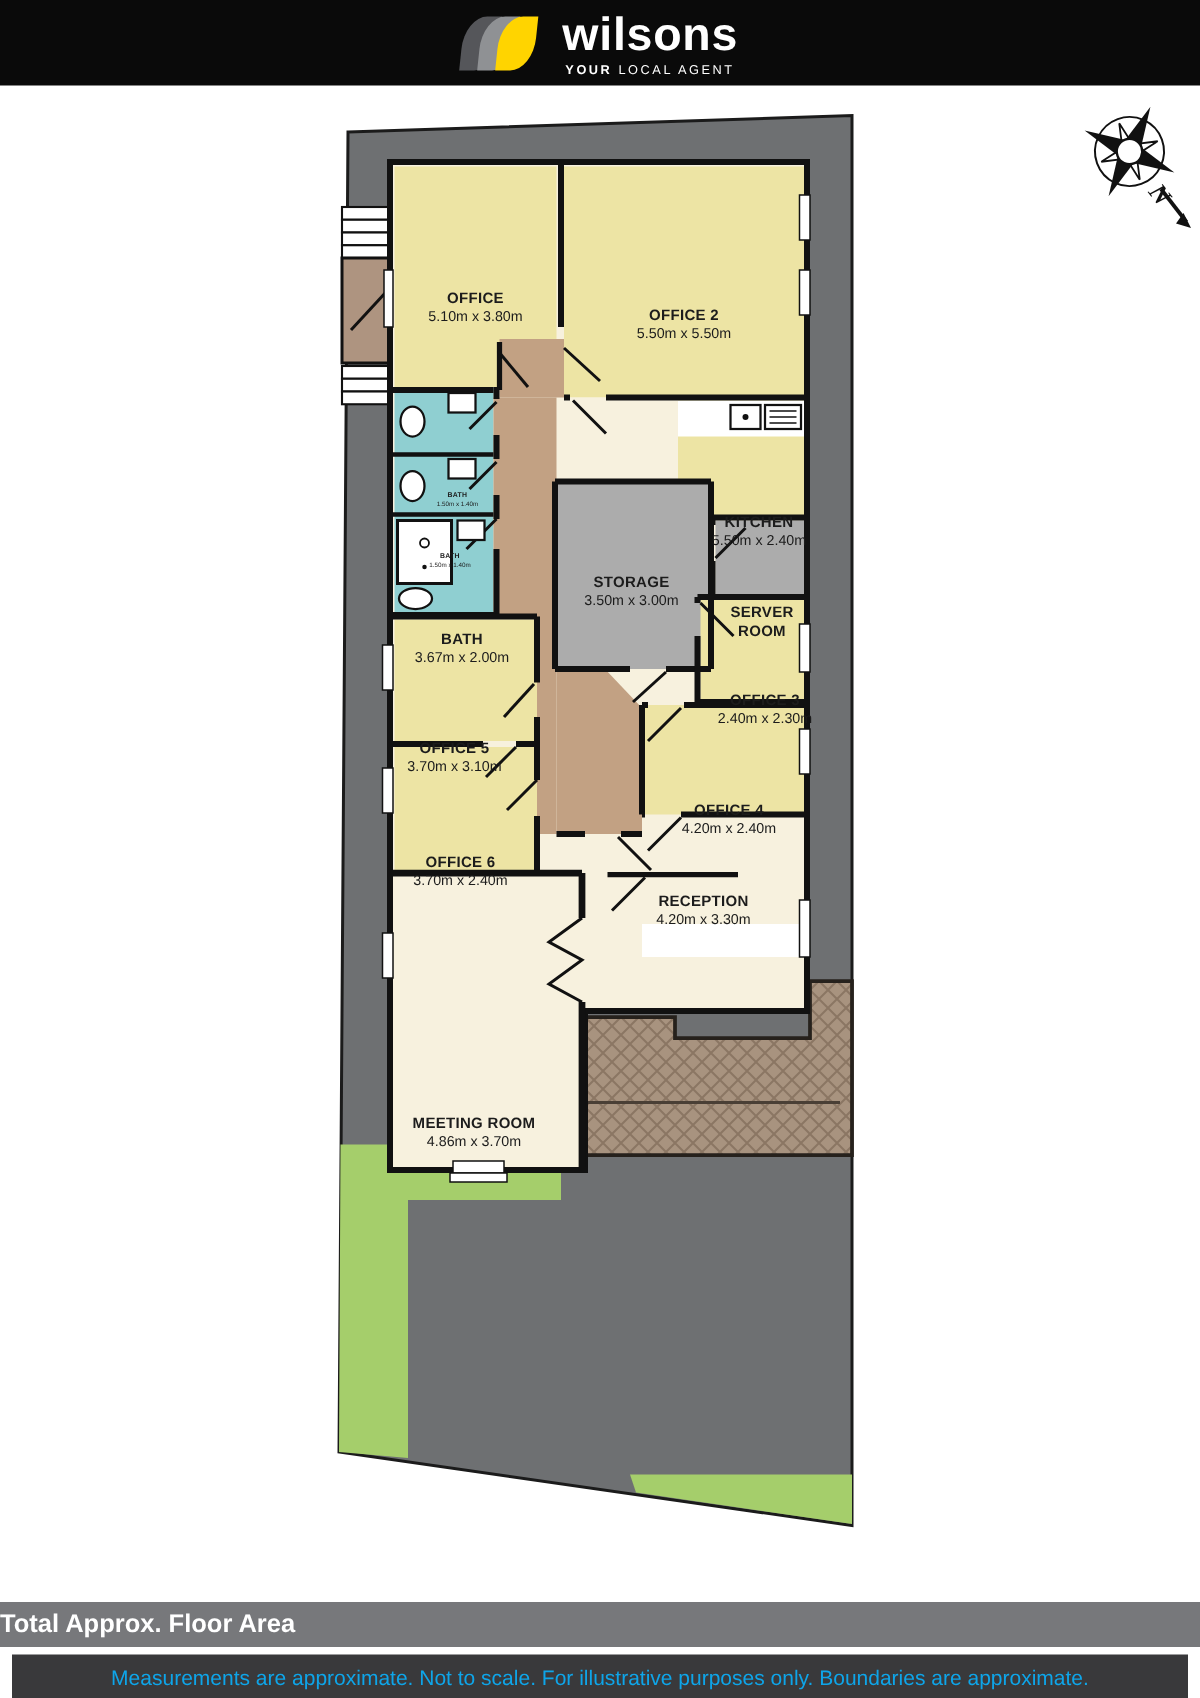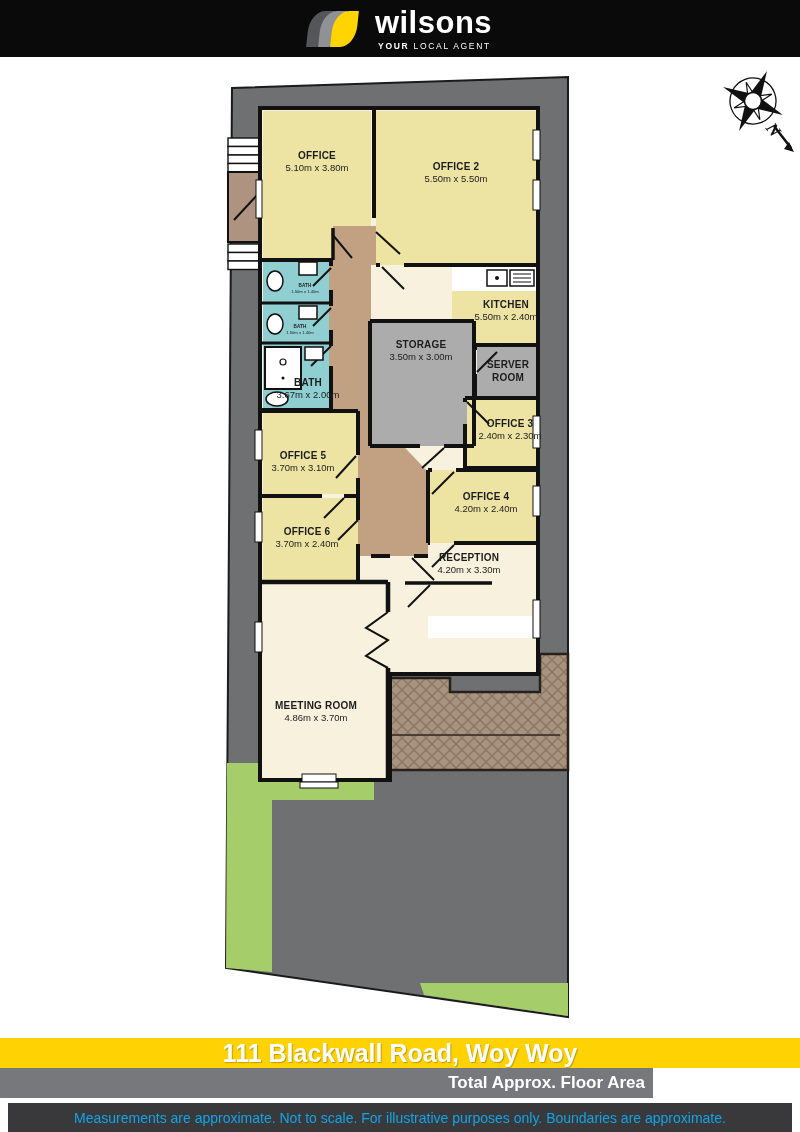--- a/index.html
+++ b/index.html
@@ -2,49 +2,49 @@
 <html><head>
 <meta charset="utf-8">
 <style>
   html,body{margin:0;padding:0;background:#fff;}
   .page{position:relative;width:800px;height:1132px;background:#ffffff;
         font-family:"Liberation Sans",sans-serif;overflow:hidden;}
 
   
   .brand-bar{position:absolute;top:0;left:0;width:800px;height:57px;background:#0a0a0a;
              display:flex;align-items:center;justify-content:center;}
-  .logo{display:flex;align-items:center;gap:11px;text-align:center;}
+  .logo{display:flex;align-items:center;gap:11px;}
   .logo-mark{position:relative;width:56px;height:40px;}
   .logo-mark span{position:absolute;top:2px;width:25px;height:36px;
                   border-radius:60% 0 60% 0;transform:skewX(-6deg);}
   .logo-mark .m1{left:0;background:#55565a;}
   .logo-mark .m2{left:12px;background:#8f9194;}
   .logo-mark .m3{left:24px;background:#ffd400;}
   .logo-text{display:flex;flex-direction:column;}
   .brand{color:#fff;font-size:31px;font-weight:bold;letter-spacing:.5px;line-height:1;}
   .tagline{color:#fff;font-size:8.5px;letter-spacing:1.7px;margin-top:3px;margin-left:2px;}
   .tagline b{font-weight:bold;}
 
   
   .plan{position:absolute;top:0;left:0;width:800px;height:1132px;}
   .plan svg{position:absolute;top:0;left:0;}
   .rlabel{position:absolute;transform:translate(-50%,-50%);text-align:center;
-          color:#1c1c1c;line-height:1.3;white-space:nowrap;}
+          color:#1c1c1c;line-height:1.3;white-space:nowrap;margin-top:44px;}
   .rname{display:block;font-weight:bold;font-size:10px;letter-spacing:.2px;}
   .rdims{display:block;font-size:9.5px;}
   .tiny .rname{font-size:4.6px;}
   .tiny .rdims{font-size:4.2px;}
   .wrap{white-space:normal;width:58px;}
 
   
   .addr-bar{position:absolute;top:1038px;left:0;width:800px;height:30px;background:#ffd204;
             display:flex;align-items:center;justify-content:center;color:#fff;
             font-size:25px;font-weight:bold;text-shadow:1px 1px 1px rgba(0,0,0,.25);}
-  .area-bar{position:absolute;top:1068px;left:0;width:653px;height:30px;background:#77787b;
-            display:flex;align-items:center;justify-content:flex-end;color:#fff;font-size:17px;}
+  .area-bar{position:absolute;top:1068px;left:0;width:800px;height:30px;background:#77787b;
+            display:flex;align-items:center;justify-content:space-between;color:#fff;font-size:17px;}
   .area-bar b{font-weight:bold;margin-right:8px;}
   .disc-bar{position:absolute;top:1103px;left:8px;width:784px;height:29px;background:#39393b;
             display:flex;align-items:center;justify-content:center;color:#0ea5e9;font-size:14px;}
 </style>
 </head>
 <body>
 
 <div class="page">
 
   <div class="brand-bar">
@@ -266,23 +266,20 @@
         <span class="rname">RECEPTION</span>
           <span class="rdims">4.20m x 3.30m</span>
       </div>
       <div class="rlabel" style="left:316px;top:712px">
         <span class="rname">MEETING ROOM</span>
           <span class="rdims">4.86m x 3.70m</span>
       </div>
     </div>
   </div>
 
-  <div class="addr-bar">
-    <span>111 Blackwall Road, Woy Woy</span>
-  </div>
   <div class="area-bar">
     <b>Total Approx. Floor Area</b>
   </div>
   <div class="disc-bar">
     <span>Measurements are approximate. Not to scale. For illustrative purposes only. Boundaries are approximate.</span>
   </div>
 
 </div>
 
 </body></html>

